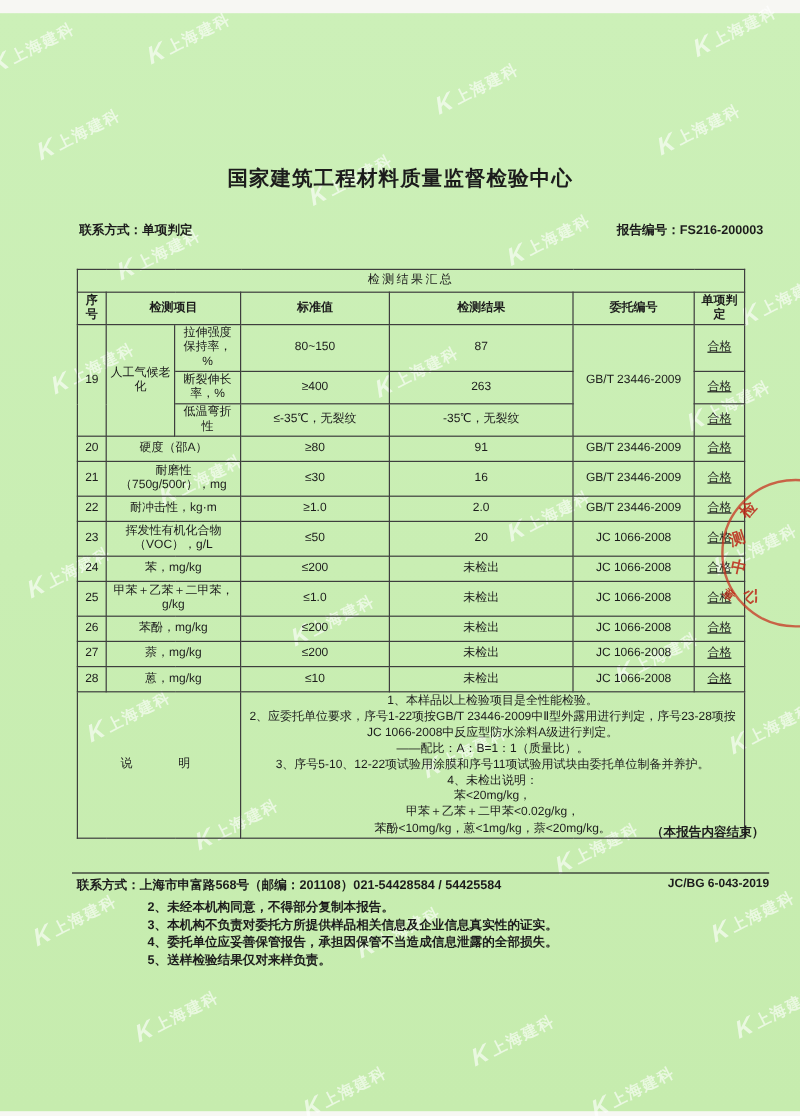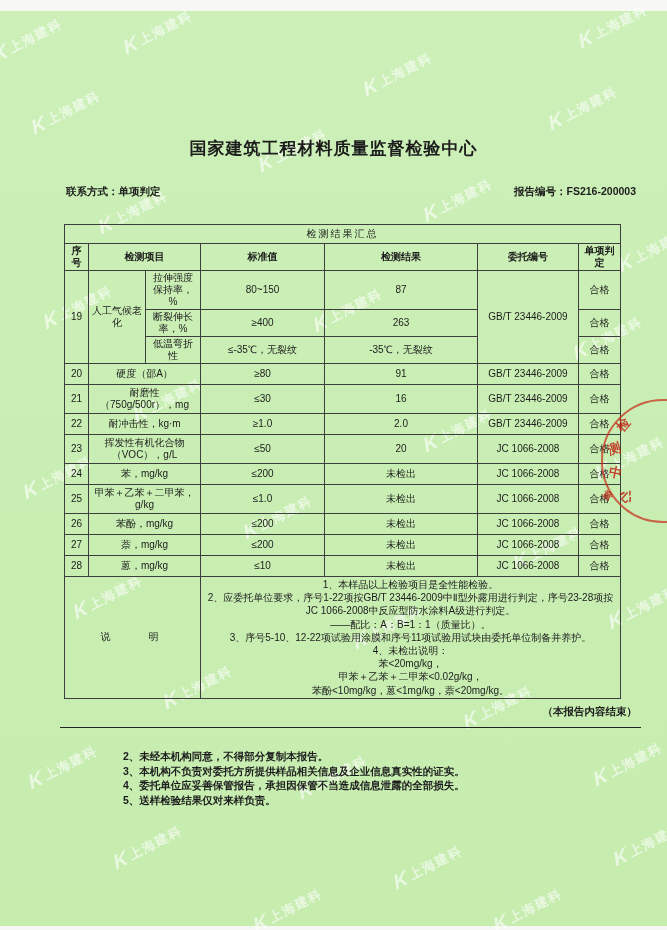--- a/index.html
+++ b/index.html
@@ -27,25 +27,25 @@
            border-collapse:collapse; table-layout:fixed; }
   table.results td { border:1px solid #3e3e3e; font-size:10px; text-align:center;
            vertical-align:middle; padding:1px 3px; font-weight:400; line-height:12px;
            overflow:hidden; }
   td.t-title { font-weight:700; font-size:10.5px; letter-spacing:2px; }
   tr.r-title { height:19px; }
   tr.hdr { height:27px; } tr.hdr td { font-weight:700; }
   tr.tall { height:29px; } tr.std { height:21px; }
   td.item, td.sub { text-align:left; font-weight:700; padding-left:5px; }
   td.seq { font-weight:400; }
-  td.pass { font-weight:700; }
+  td.pass { font-weight:700;text-decoration:underline; }
   td.notes-label { font-weight:700; font-size:10.5px; letter-spacing:6px; }
   td.notes-cell { text-align:left; padding:4px 7px; }
   td.notes-cell div { font-weight:400; line-height:13.2px; }
-  .end-note { position:absolute; top:705px; right:30px; font-size:10.5px; font-weight:600; }
+  .end-note { position:absolute; top:687px; right:30px; font-size:10.5px; font-weight:600; }
   .footer-rule { position:absolute; top:727px; left:60px; right:26px;
            border-top:1.5px solid #222; }
   .footer-row { position:absolute; top:731px; left:64px; right:26px; display:flex;
            justify-content:space-between; font-size:10.5px; font-weight:700; }
   .footer-row .code { font-weight:600; font-size:10px; }
   .decl { position:absolute; top:749px; left:66px; right:30px;
           font-size:10.5px; font-weight:600; line-height:14.6px; }
   .decl .lbl { font-weight:700; }
   .decl .decl-item { margin-left:57px; }
   
@@ -326,20 +326,24 @@
               <div>甲苯＋乙苯＋二甲苯&lt;0.02g/kg，</div>
               <div>苯酚&lt;10mg/kg，蒽&lt;1mg/kg，萘&lt;20mg/kg。</div>
             </td>
           </tr>
         </tbody>
     </table>
 
     <div class="end-note">（本报告内容结束）</div>
 
     <div class="footer-rule"></div>
+    <div class="footer-row">
+      <span>联系方式：上海市申富路568号（邮编：201108）021-54428584 / 54425584</span>
+      <span class="code">JC/BG 6-043-2019</span>
+    </div>
 
     <div class="decl" id="decl">
         <div class="decl-item">2、未经本机构同意，不得部分复制本报告。</div>
         <div class="decl-item">3、本机构不负责对委托方所提供样品相关信息及企业信息真实性的证实。</div>
         <div class="decl-item">4、委托单位应妥善保管报告，承担因保管不当造成信息泄露的全部损失。</div>
         <div class="decl-item">5、送样检验结果仅对来样负责。</div>
       </div>
   </div>
 
   <div class="stamp">

